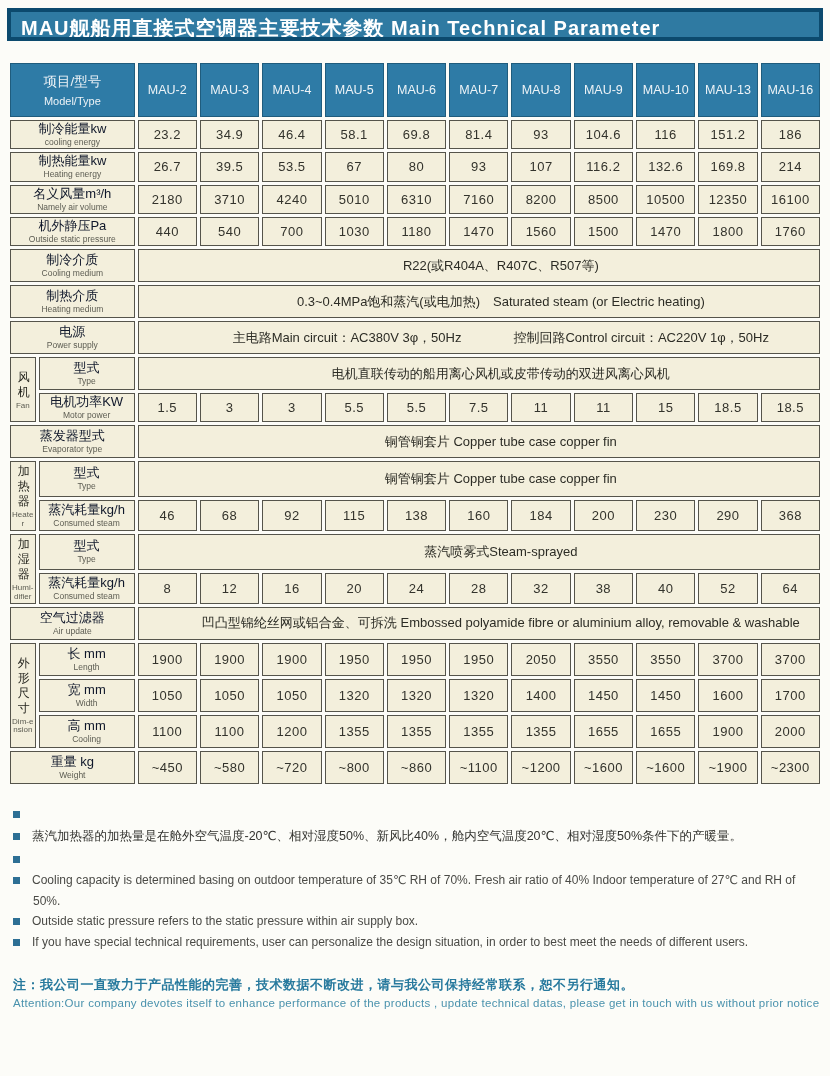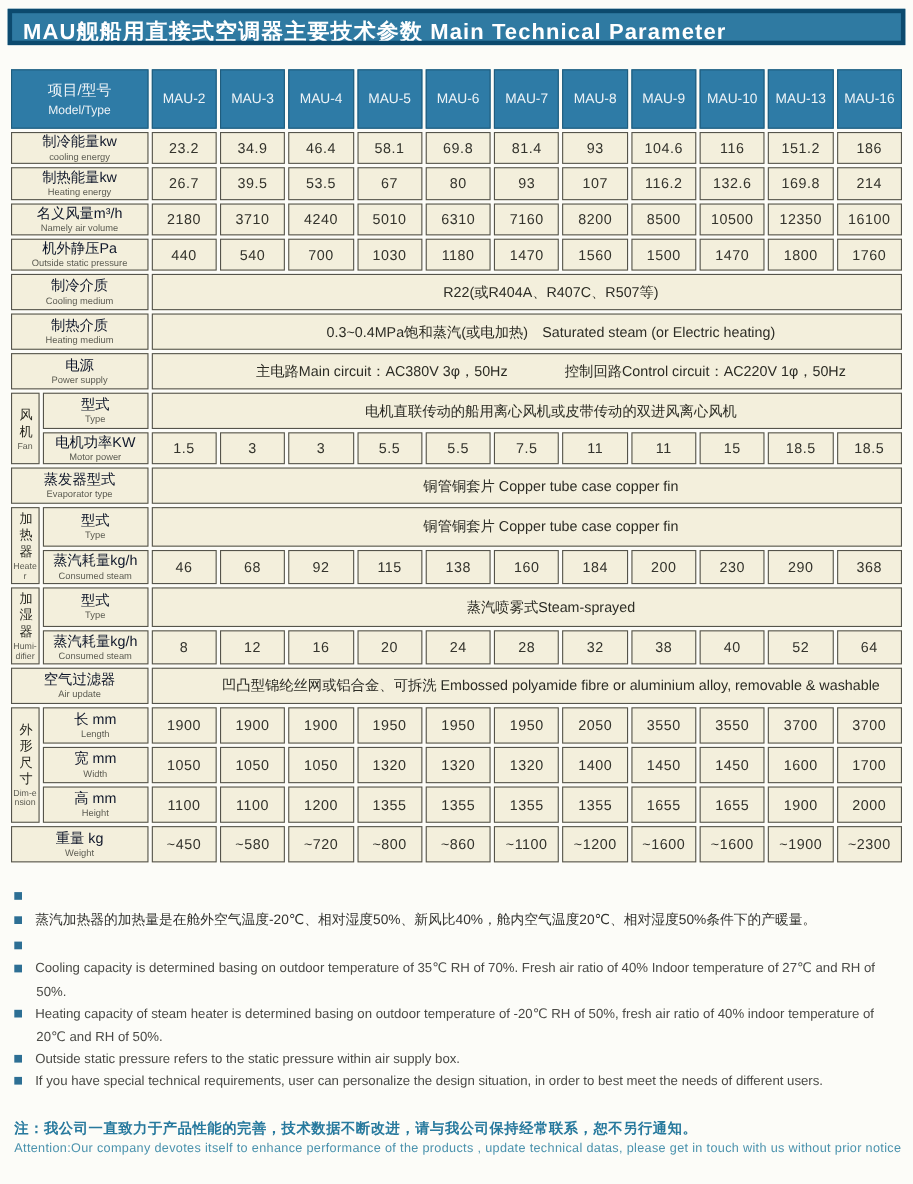--- a/index.html
+++ b/index.html
@@ -363,21 +363,21 @@
       <td class="val">1400</td>
       <td class="val">1450</td>
       <td class="val">1450</td>
       <td class="val">1600</td>
       <td class="val">1700</td>
     </tr>
 
     <tr class="rs">
       <td class="lbl">
         <div class="zh">高 mm</div>
-        <div class="en">Height</div>
+        <div class="en">Cooling</div>
       </td>
       <td class="val">1100</td>
       <td class="val">1100</td>
       <td class="val">1200</td>
       <td class="val">1355</td>
       <td class="val">1355</td>
       <td class="val">1355</td>
       <td class="val">1355</td>
       <td class="val">1655</td>
       <td class="val">1655</td>
@@ -403,21 +403,20 @@
       <td class="val">~2300</td>
     </tr>
   </tbody>
     </table>
 
   <ul class="notes">
     <li class="note zh"><span class="bullet"></span></li>
     <li class="note zh"><span class="bullet"></span><span>蒸汽加热器的加热量是在舱外空气温度-20℃、相对湿度50%、新风比40%，舱内空气温度20℃、相对湿度50%条件下的产暖量。</span></li>
     <li class="note zh"><span class="bullet"></span></li>
     <li class="note en"><span class="bullet"></span><span>Cooling capacity is determined basing on outdoor temperature of 35℃ RH of 70%. Fresh air ratio of 40% Indoor temperature of 27℃ and RH of 50%.</span></li>
-    <li class="note en"><span class="bullet"></span><span>Heating capacity of steam heater is determined basing on outdoor temperature of -20℃ RH of 50%, fresh air ratio of 40% indoor temperature of 20℃ and RH of 50%.</span></li>
     <li class="note en"><span class="bullet"></span><span>Outside static pressure refers to the static pressure within air supply box.</span></li>
     <li class="note en"><span class="bullet"></span><span>If you have special technical requirements, user can personalize the design situation, in order to best meet the needs of different users.</span></li>
   </ul>
 
   <div class="footer-note">
     <div class="fzh">注：我公司一直致力于产品性能的完善，技术数据不断改进，请与我公司保持经常联系，恕不另行通知。</div>
     <div class="fen">Attention:Our company devotes itself to enhance performance of the products , update technical datas, please get in touch with us without prior notice</div>
   </div>
 
 </div>

